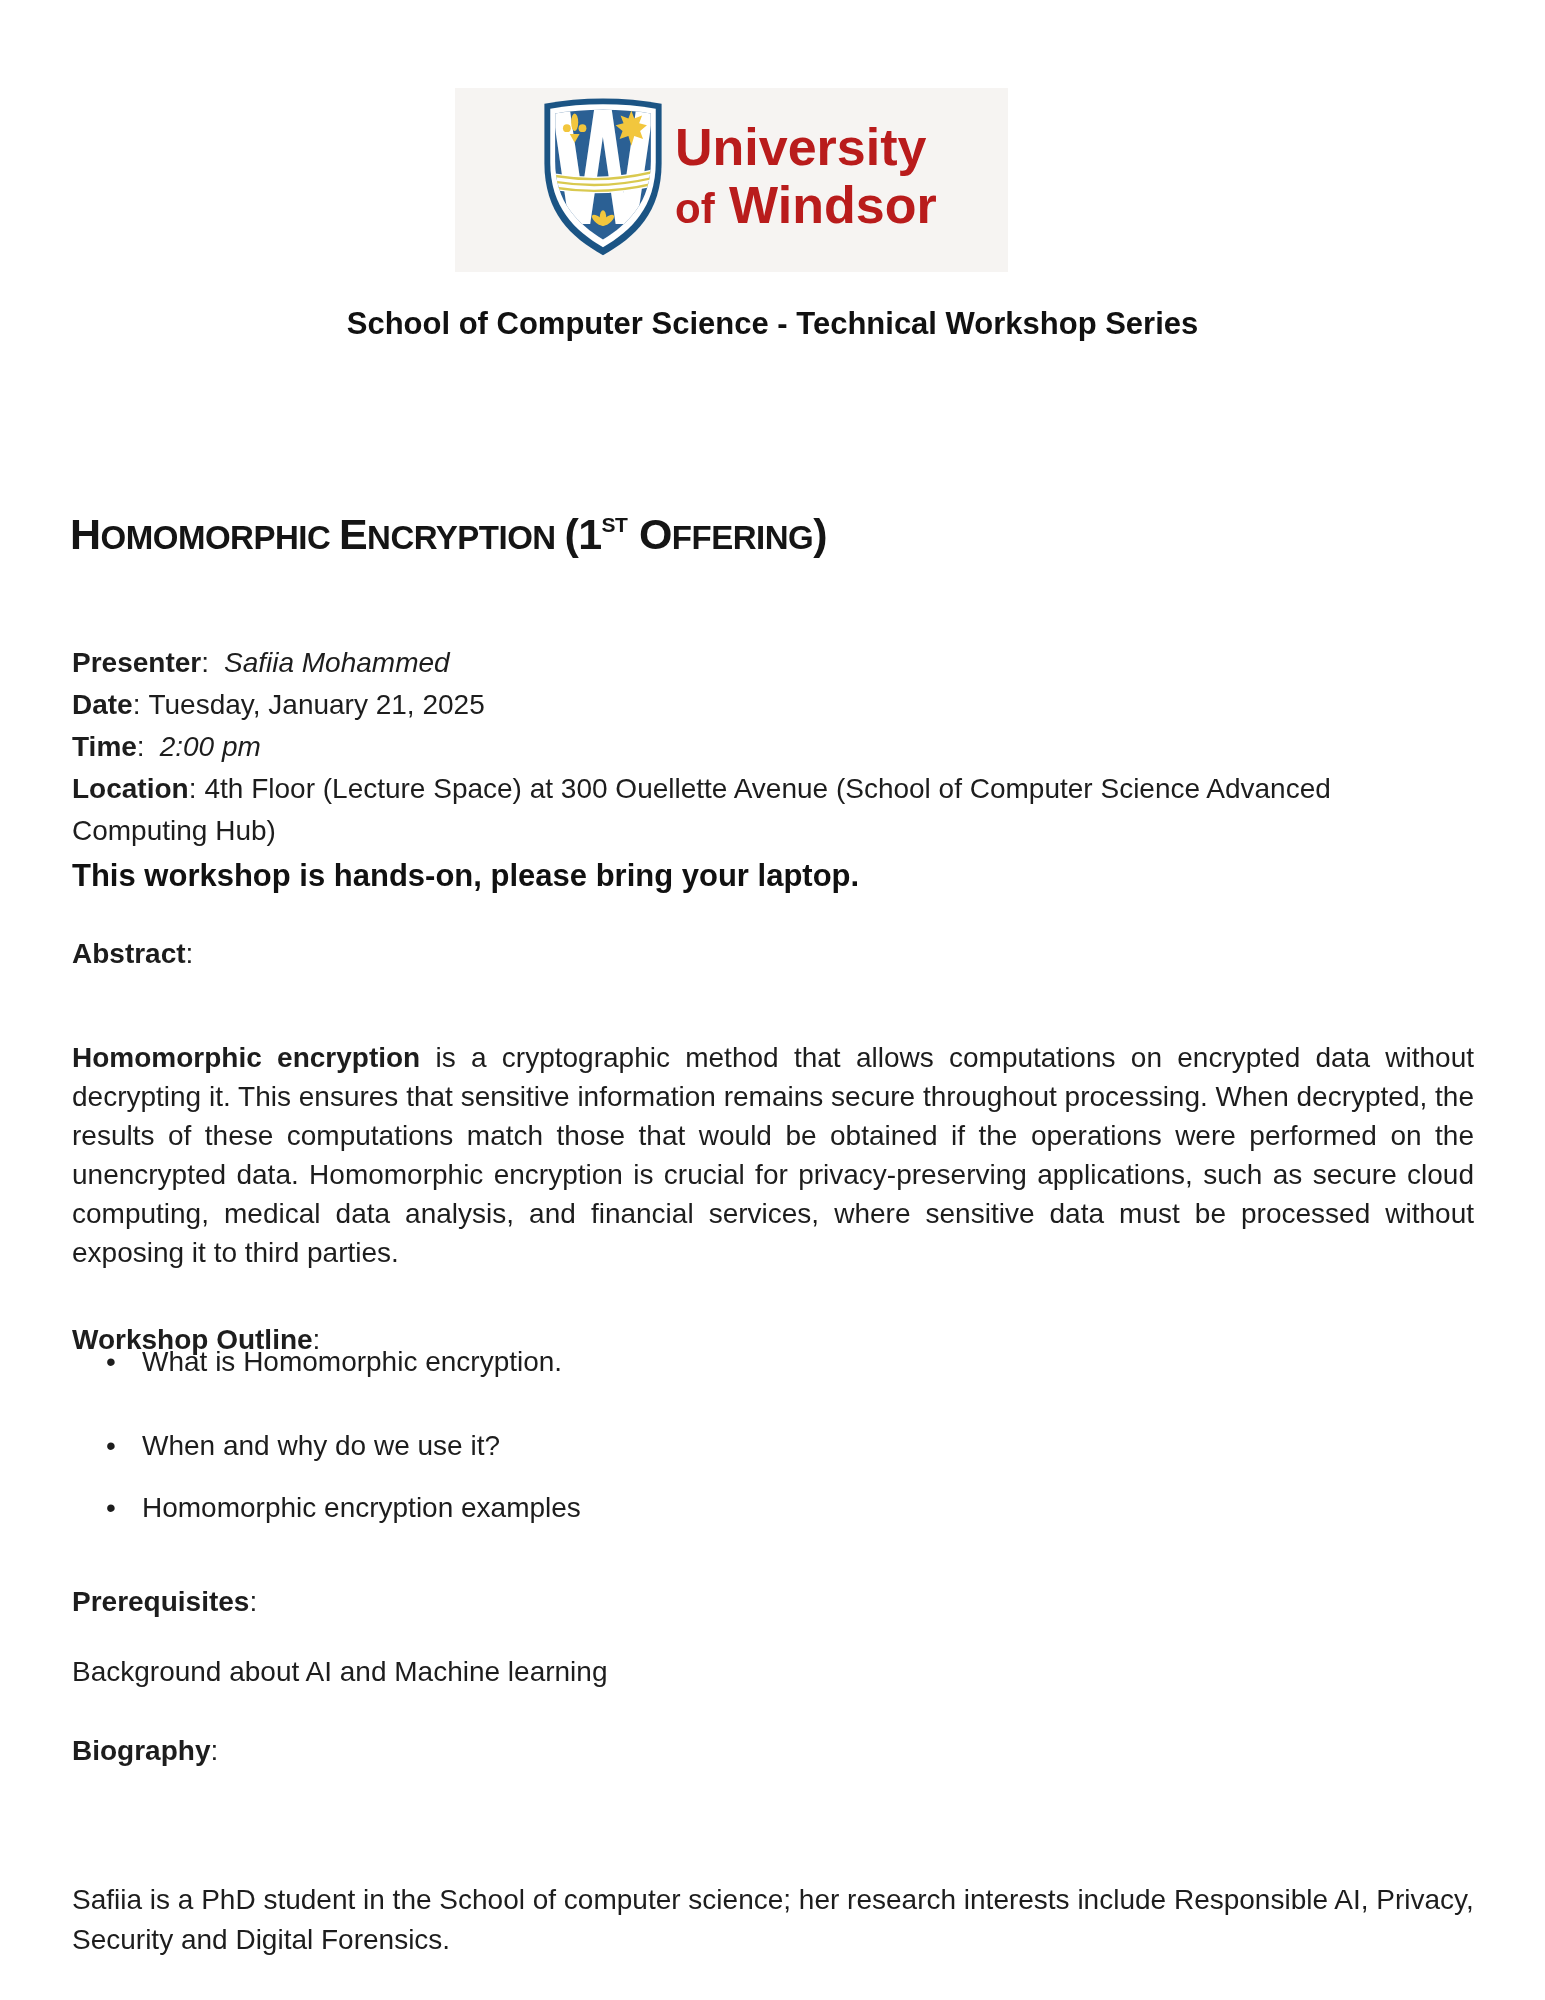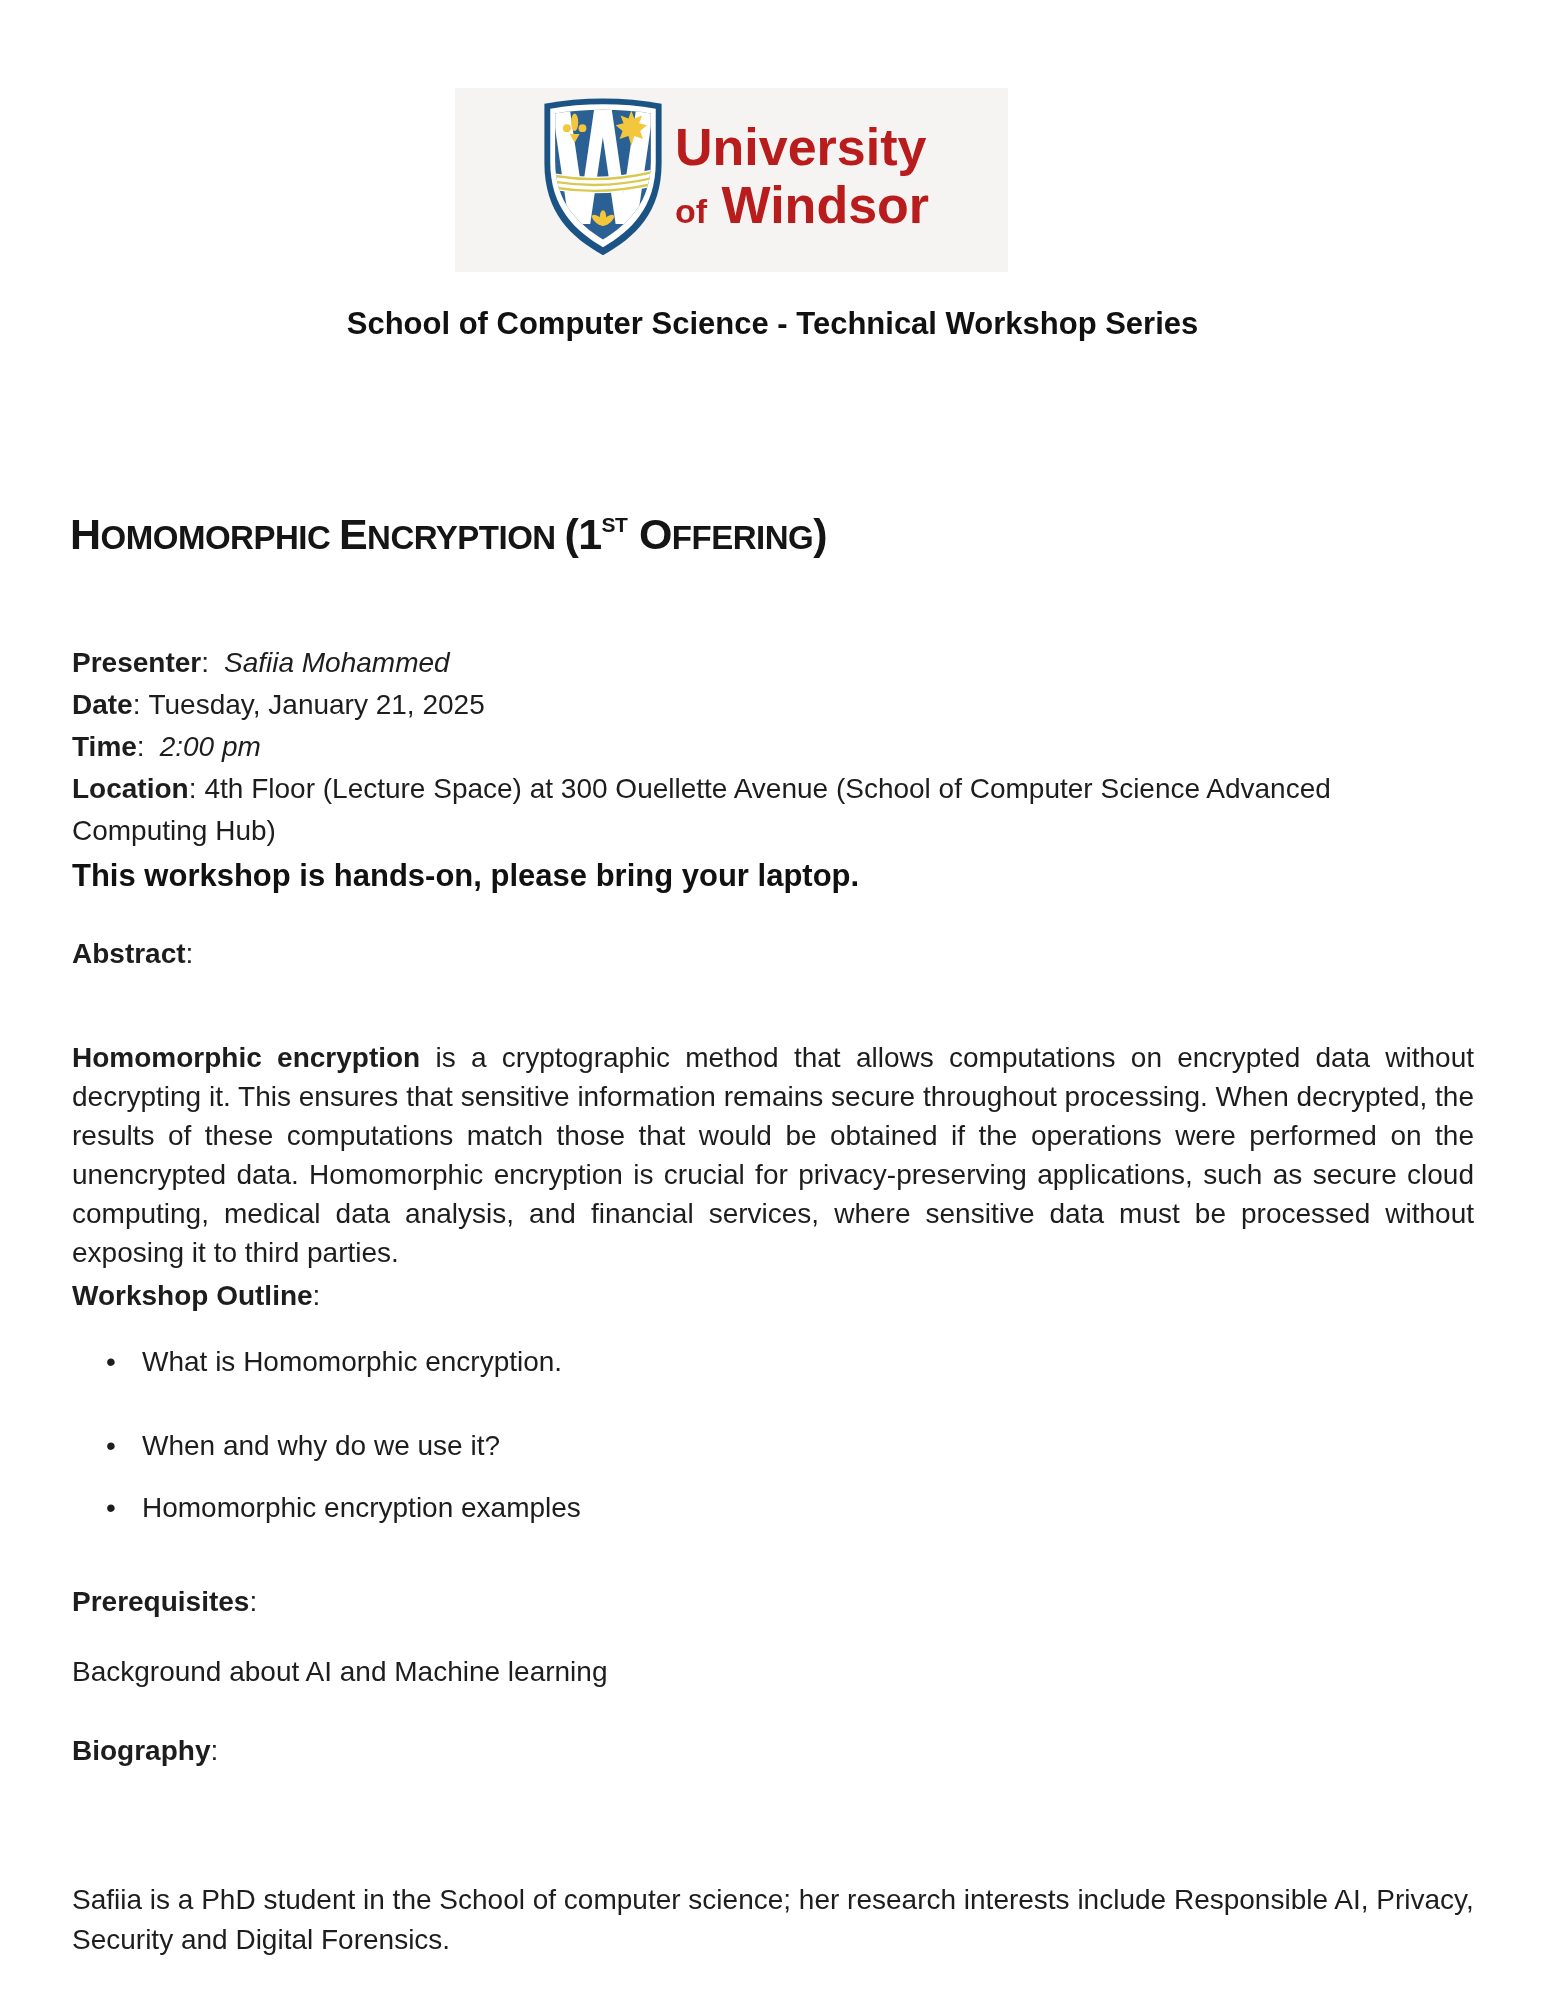--- a/index.html
+++ b/index.html
@@ -6,21 +6,21 @@
   body{
     width:1545px;height:2000px;position:relative;background:#ffffff;
     font-family:"Liberation Sans", sans-serif;color:#1d1d1d;overflow:hidden;
   }
   .abs{position:absolute;}
 
   
   .logo-box{left:455px;top:88px;width:553px;height:184px;background:#f6f4f2;}
   .shield{position:absolute;left:80px;top:5px;width:136px;height:168px;}
   .wordmark{position:absolute;left:220px;top:30px;color:#b91c1c;font-size:52px;line-height:58px;font-weight:700;letter-spacing:0;}
-  .wordmark .of{font-size:34px;}
+  .wordmark .of{font-size:42px;}
 
   
   .series{left:0;top:306px;width:1545px;text-align:center;font-size:31px;font-weight:700;color:#111;}
 
   
   .title{left:70px;top:498px;width:1400px;line-height:56px;font-weight:700;color:#151515;letter-spacing:-0.5px;white-space:nowrap;margin-top:8px;}
   .t-big{font-size:43px;}
   .t-small{font-size:33px;}
   .t-sup{font-size:21px;position:relative;top:-17px;}
 
@@ -109,21 +109,21 @@
 
 <div class="abs handson">This workshop is hands-on, please bring your laptop.</div>
 
 <div class="abs sec-label" style="top:938px;">
   <b>Abstract</b><span>:</span>
 </div>
 <p class="abs abstract-p">
   <b>Homomorphic encryption</b><span> is a cryptographic method that allows computations on encrypted data without decrypting it. This ensures that sensitive information remains secure throughout processing. When decrypted, the results of these computations match those that would be obtained if the operations were performed on the unencrypted data. Homomorphic encryption is crucial for privacy-preserving applications, such as secure cloud computing, medical data analysis, and financial services, where sensitive data must be processed without exposing it to third parties.</span>
 </p>
 
-<div class="abs sec-label" style="top:1280px;">
+<div class="abs sec-label" style="top:1324px;">
   <b>Workshop Outline</b><span>:</span>
 </div>
 <div class="abs bullet-row" style="top:1346px;">
   <span class="dot">•</span><span>What is Homomorphic encryption.</span>
 </div>
 <div class="abs bullet-row" style="top:1430px;">
   <span class="dot">•</span><span>When and why do we use it?</span>
 </div>
 <div class="abs bullet-row" style="top:1492px;">
   <span class="dot">•</span><span>Homomorphic encryption examples</span>

